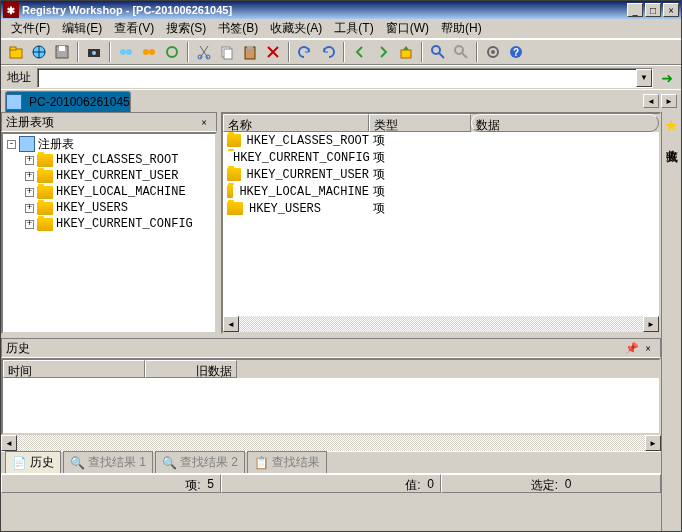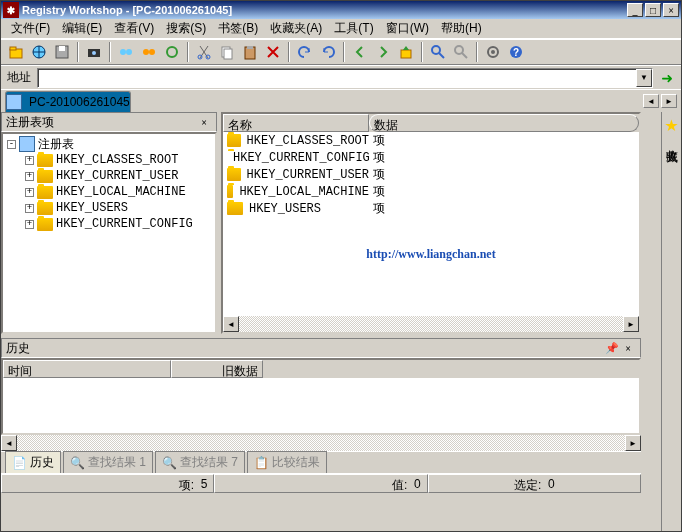--- a/index.html
+++ b/index.html
@@ -229,21 +229,21 @@
         <span class="fico pc ico-generic"></span>
         <span>PC-201006261045</span>
       </div>
       <div class="navr">
         <span class="navbtn">◄</span>
         <span class="navbtn">►</span>
       </div>
     </div>
   </div>
 
-  <div style="display:flex;flex:1;min-height:0;gap:20px;">
+  <div style="display:flex;flex:1;min-height:0;">
     <div style="display:flex;flex-direction:column;flex:1;min-width:0;">
       <div class="splitarea">
         <div class="panel" style="width:216px;">
           <div class="panelhdr">
             <span>注册表项</span>
             <span class="spacer"></span>
             <span class="closebtn">×</span>
           </div>
           <div class="treearea">
             <div class="treerow" style="padding-left:2px;">
@@ -276,20 +276,21 @@
                 <span class="fico fold"></span>
                 <span>HKEY_CURRENT_CONFIG</span>
               </div>
           </div>
         </div>
         <div class="splitter"></div>
         <div class="panel" style="flex:1;">
           <div class="listview">
             <div class="listhdr">
               <div class="colh" style="width:146px;">名称</div>
+              <div class="colh" style="width:102px;">类型</div>
               <div class="colh" style="flex:1;border-radius:9px;">数据</div>
             </div>
             <div class="listbody">
               <div class="listrow">
                   <div class="c1">
                     <span class="fico fold"></span>
                     <span>HKEY_CLASSES_ROOT</span>
                   </div>
                   <div class="c2">项</div>
                 </div>
@@ -314,21 +315,20 @@
                   </div>
                   <div class="c2">项</div>
                 </div>
               <div class="listrow">
                   <div class="c1">
                     <span class="fico fold"></span>
                     <span>HKEY_USERS</span>
                   </div>
                   <div class="c2">项</div>
                 </div>
-              <div class="watermark">http://www.liangchan.net</div>
             </div>
             <div class="scrollh">
               <span class="sbtn">◄</span>
               <span class="strack"></span>
               <span class="sbtn">►</span>
             </div>
           </div>
         </div>
       </div>
 
@@ -336,21 +336,21 @@
 
       <div class="historypanel">
         <div class="panelhdr">
           <span>历史</span>
           <span class="spacer"></span>
           <span class="closebtn" style="font-size:11px;">📌</span>
           <span class="closebtn">×</span>
         </div>
         <div class="histbody">
           <div class="listhdr">
-            <div class="colh" style="width:168px;">时间</div>
+            <div class="colh" style="width:142px;">时间</div>
             <div class="colh" style="width:92px;text-align:right;">旧数据</div>
           </div>
         </div>
         <div class="scrollh">
           <span class="sbtn">◄</span>
           <span class="strack"></span>
           <span class="sbtn">►</span>
         </div>
       </div>
 
@@ -358,25 +358,25 @@
         <div class="btab">
             <span>📄</span>
             <span>历史</span>
           </div>
         <div class="btab inactive">
             <span>🔍</span>
             <span>查找结果 1</span>
           </div>
         <div class="btab inactive">
             <span>🔍</span>
-            <span>查找结果 7</span>
+            <span>查找结果 2</span>
           </div>
         <div class="btab inactive">
             <span>📋</span>
-            <span>比较结果</span>
+            <span>查找结果</span>
           </div>
       </div>
 
       <div class="statusbar">
         <div class="statuscell" style="flex:1;"><span>项:</span>&nbsp;&nbsp;<span>5</span></div>
         <div class="statuscell" style="flex:1;"><span>值:</span>&nbsp;&nbsp;<span>0</span></div>
         <div class="statuscell" style="flex:1;justify-content:center;"><span>选定:</span>&nbsp;&nbsp;<span>0</span></div>
       </div>
     </div>
 

